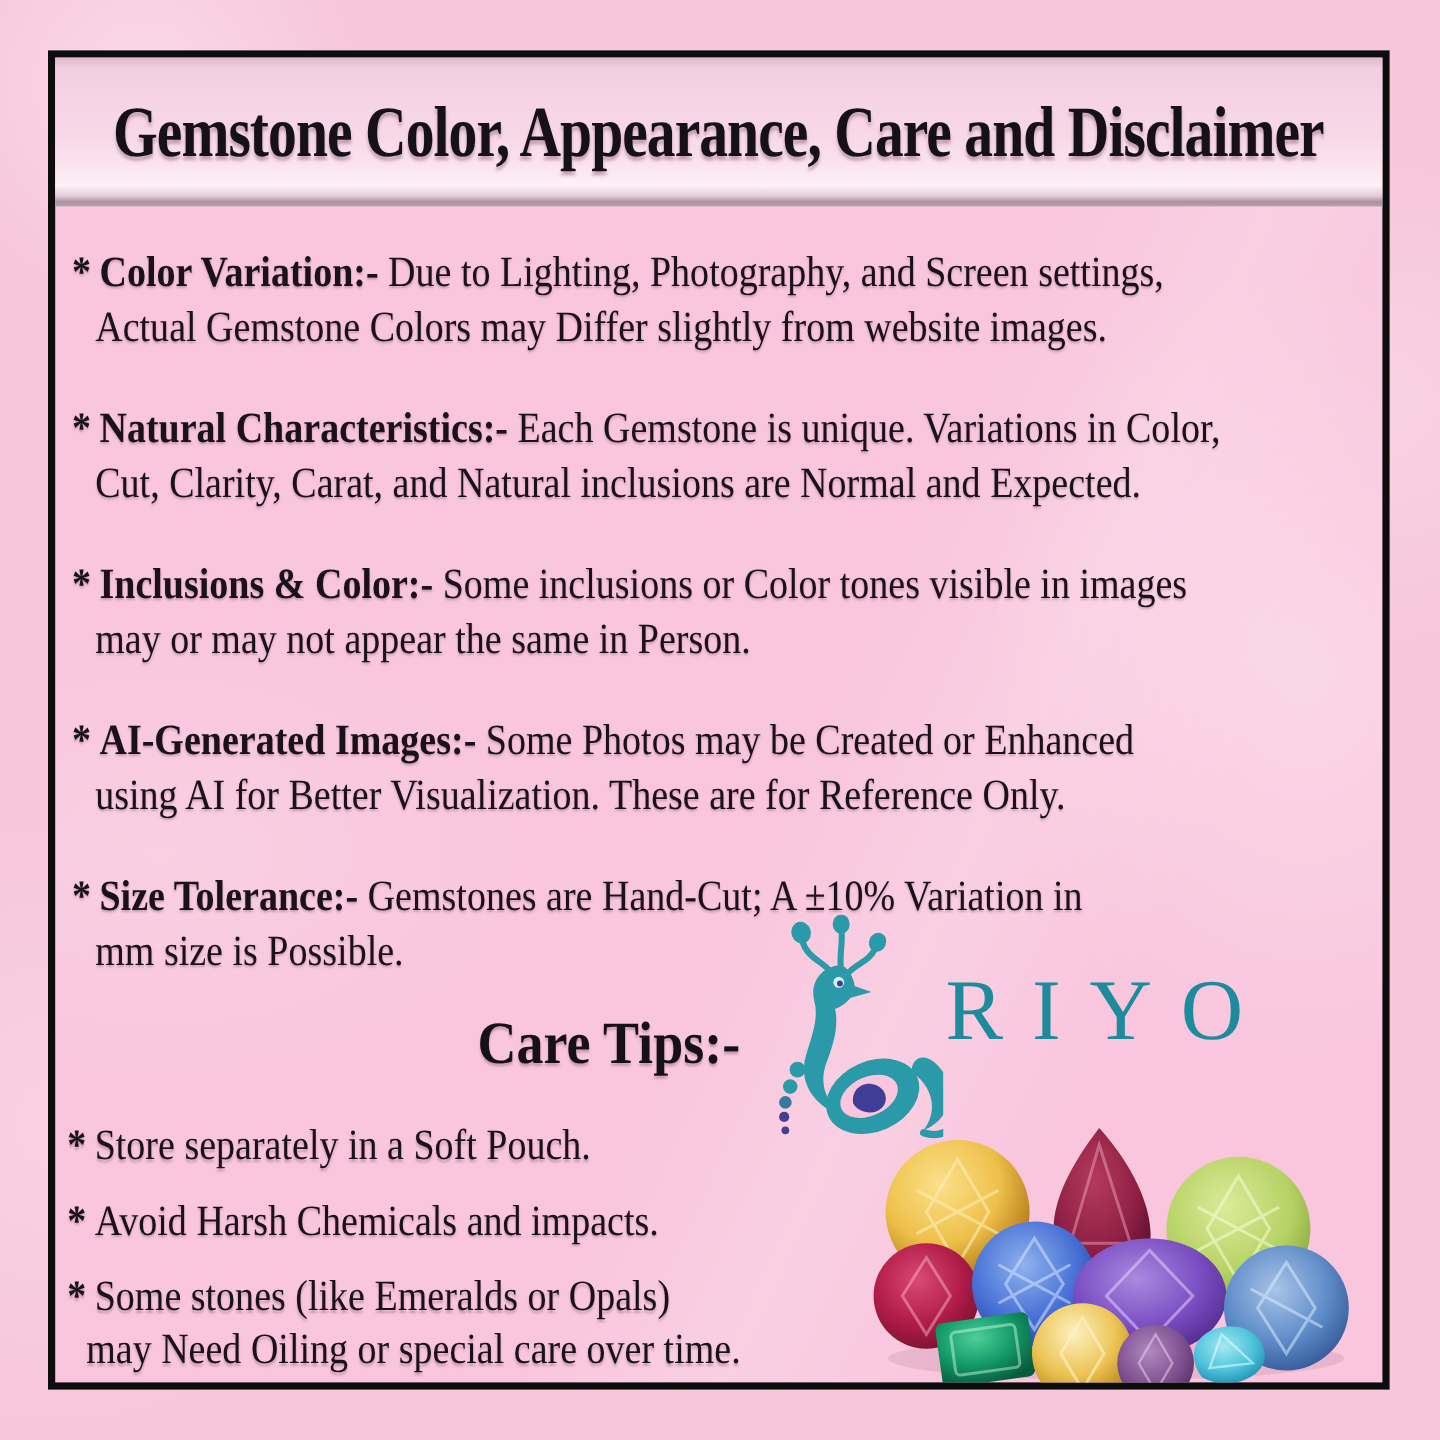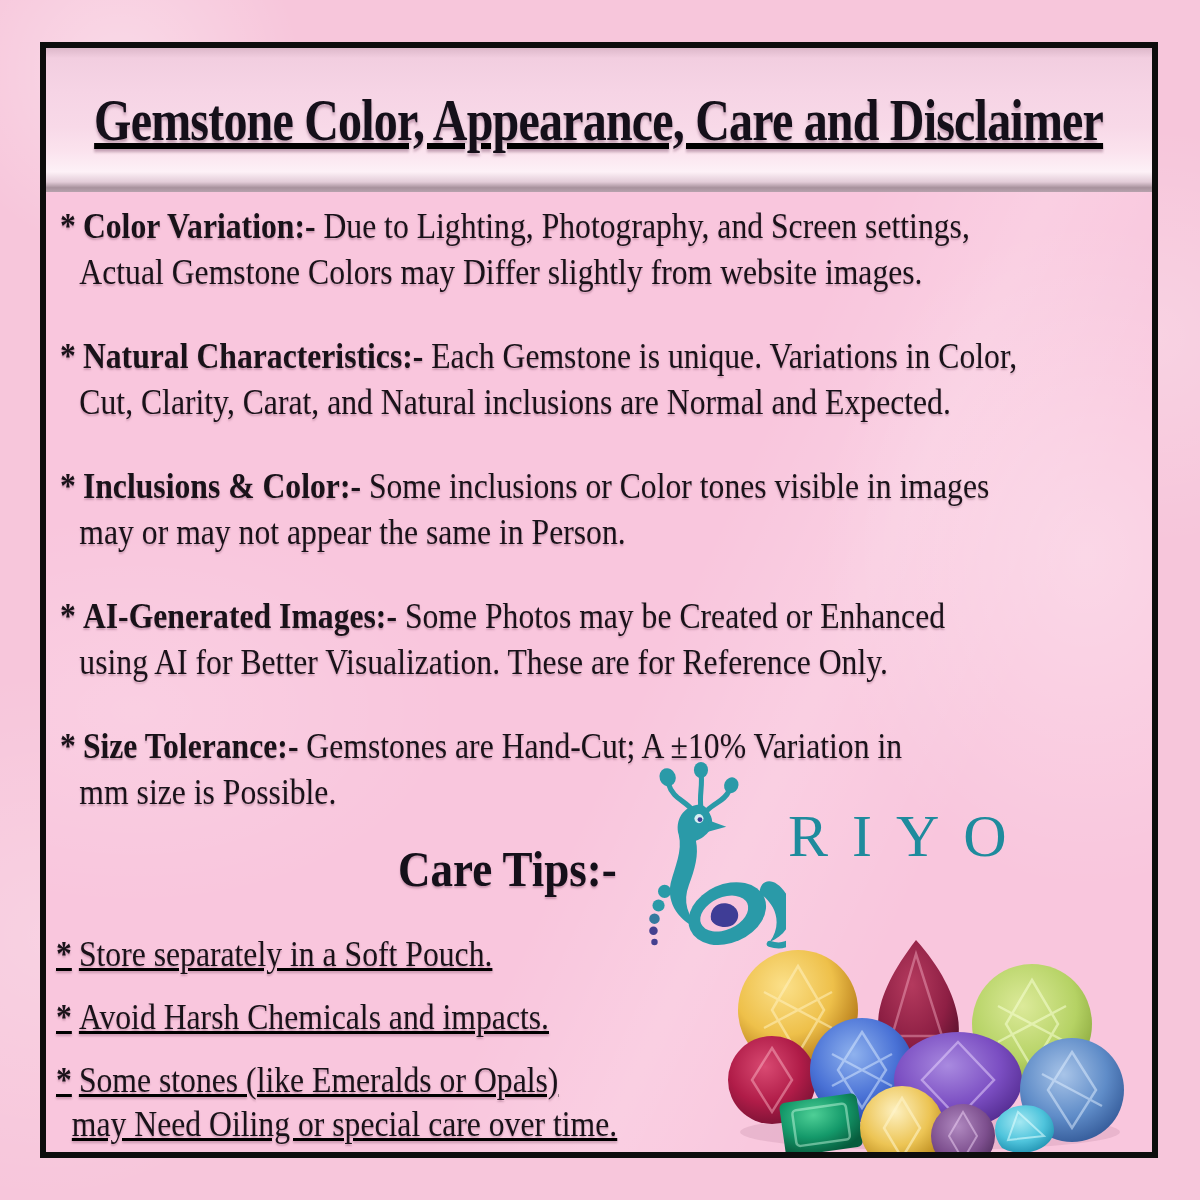--- a/index.html
+++ b/index.html
@@ -15,25 +15,25 @@
   .frame{
     position:absolute;left:40px;top:42px;width:1118px;height:1116px;
     box-sizing:border-box;border:6px solid #0d0d0d;
     background:
       radial-gradient(ellipse 430px 540px at 94% 46%, rgba(255,255,255,.30), transparent 62%),
       radial-gradient(ellipse 520px 320px at 8% 60%, rgba(255,255,255,.16), transparent 62%),
       linear-gradient(115deg, transparent 55%, rgba(255,255,255,.16) 66%, transparent 78%),
       #f9c6dd;
   }
   .band{
-    position:absolute;left:0;top:0;right:0;height:144px;
+    position:absolute;left:0;top:0;right:0;height:124px;
     background:linear-gradient(180deg,
       #ddb8ca 0%, #f2cee0 7%, #f6d4e5 30%, #f8d9e8 55%,
       #fbe3ee 72%, #fdf1f7 86%, #e3ccd8 93%, #a8929d 97%, #b7a2ad 100%);
-    display:flex;align-items:center;justify-content:center;text-decoration:underline;
+    display:flex;align-items:center;justify-content:center;
   }
   .band h1{
     margin:0;font-size:60px;font-weight:bold;color:#15101a;white-space:nowrap;
     transform:scaleX(0.80);transform-origin:center;
     text-shadow:0 3px 3px rgba(110,60,90,.40);
     letter-spacing:-1px;
   }
   .bullets{position:absolute;left:14px;top:155px;width:1085px;}
   .bullet{
     font-size:36px;line-height:46px;color:#191219;margin-bottom:38px;
@@ -43,24 +43,24 @@
   .bullet .lead{font-weight:bold;}
   .bullet .l2{padding-left:22px;}
   .star{font-weight:bold;padding-right:8px;}
   .care-heading{
     position:absolute;left:352px;top:792px;font-size:50px;font-weight:bold;color:#15101a;
     transform:scaleX(0.90);transform-origin:left center;white-space:nowrap;
     text-shadow:0 2px 2px rgba(120,65,95,.35);
   }
   .peacock{position:absolute;left:576px;top:714px;width:164px;height:190px;}
   .wordmark{
-    position:absolute;left:742px;top:758px;font-size:60px;line-height:1;
+    position:absolute;left:742px;top:758px;font-size:72px;line-height:1;
     color:#1e8b9d;letter-spacing:24px;white-space:nowrap;font-weight:normal;
   }
-  .tips{position:absolute;left:10px;top:884px;width:640px;text-decoration:underline;}
+  .tips{position:absolute;left:10px;top:884px;width:640px;}
   .tip{
     font-size:36px;line-height:44px;color:#191219;margin-bottom:19px;
     transform:scaleX(0.88);transform-origin:left center;white-space:nowrap;
     text-shadow:0 2px 2px rgba(120,65,95,.35);
   }
   .tip .l2{padding-left:18px;}
   .tip .l2:empty{display:none;}
   .gems{position:absolute;right:0;bottom:0;width:432px;height:220px;}
 </style>
 </head>

